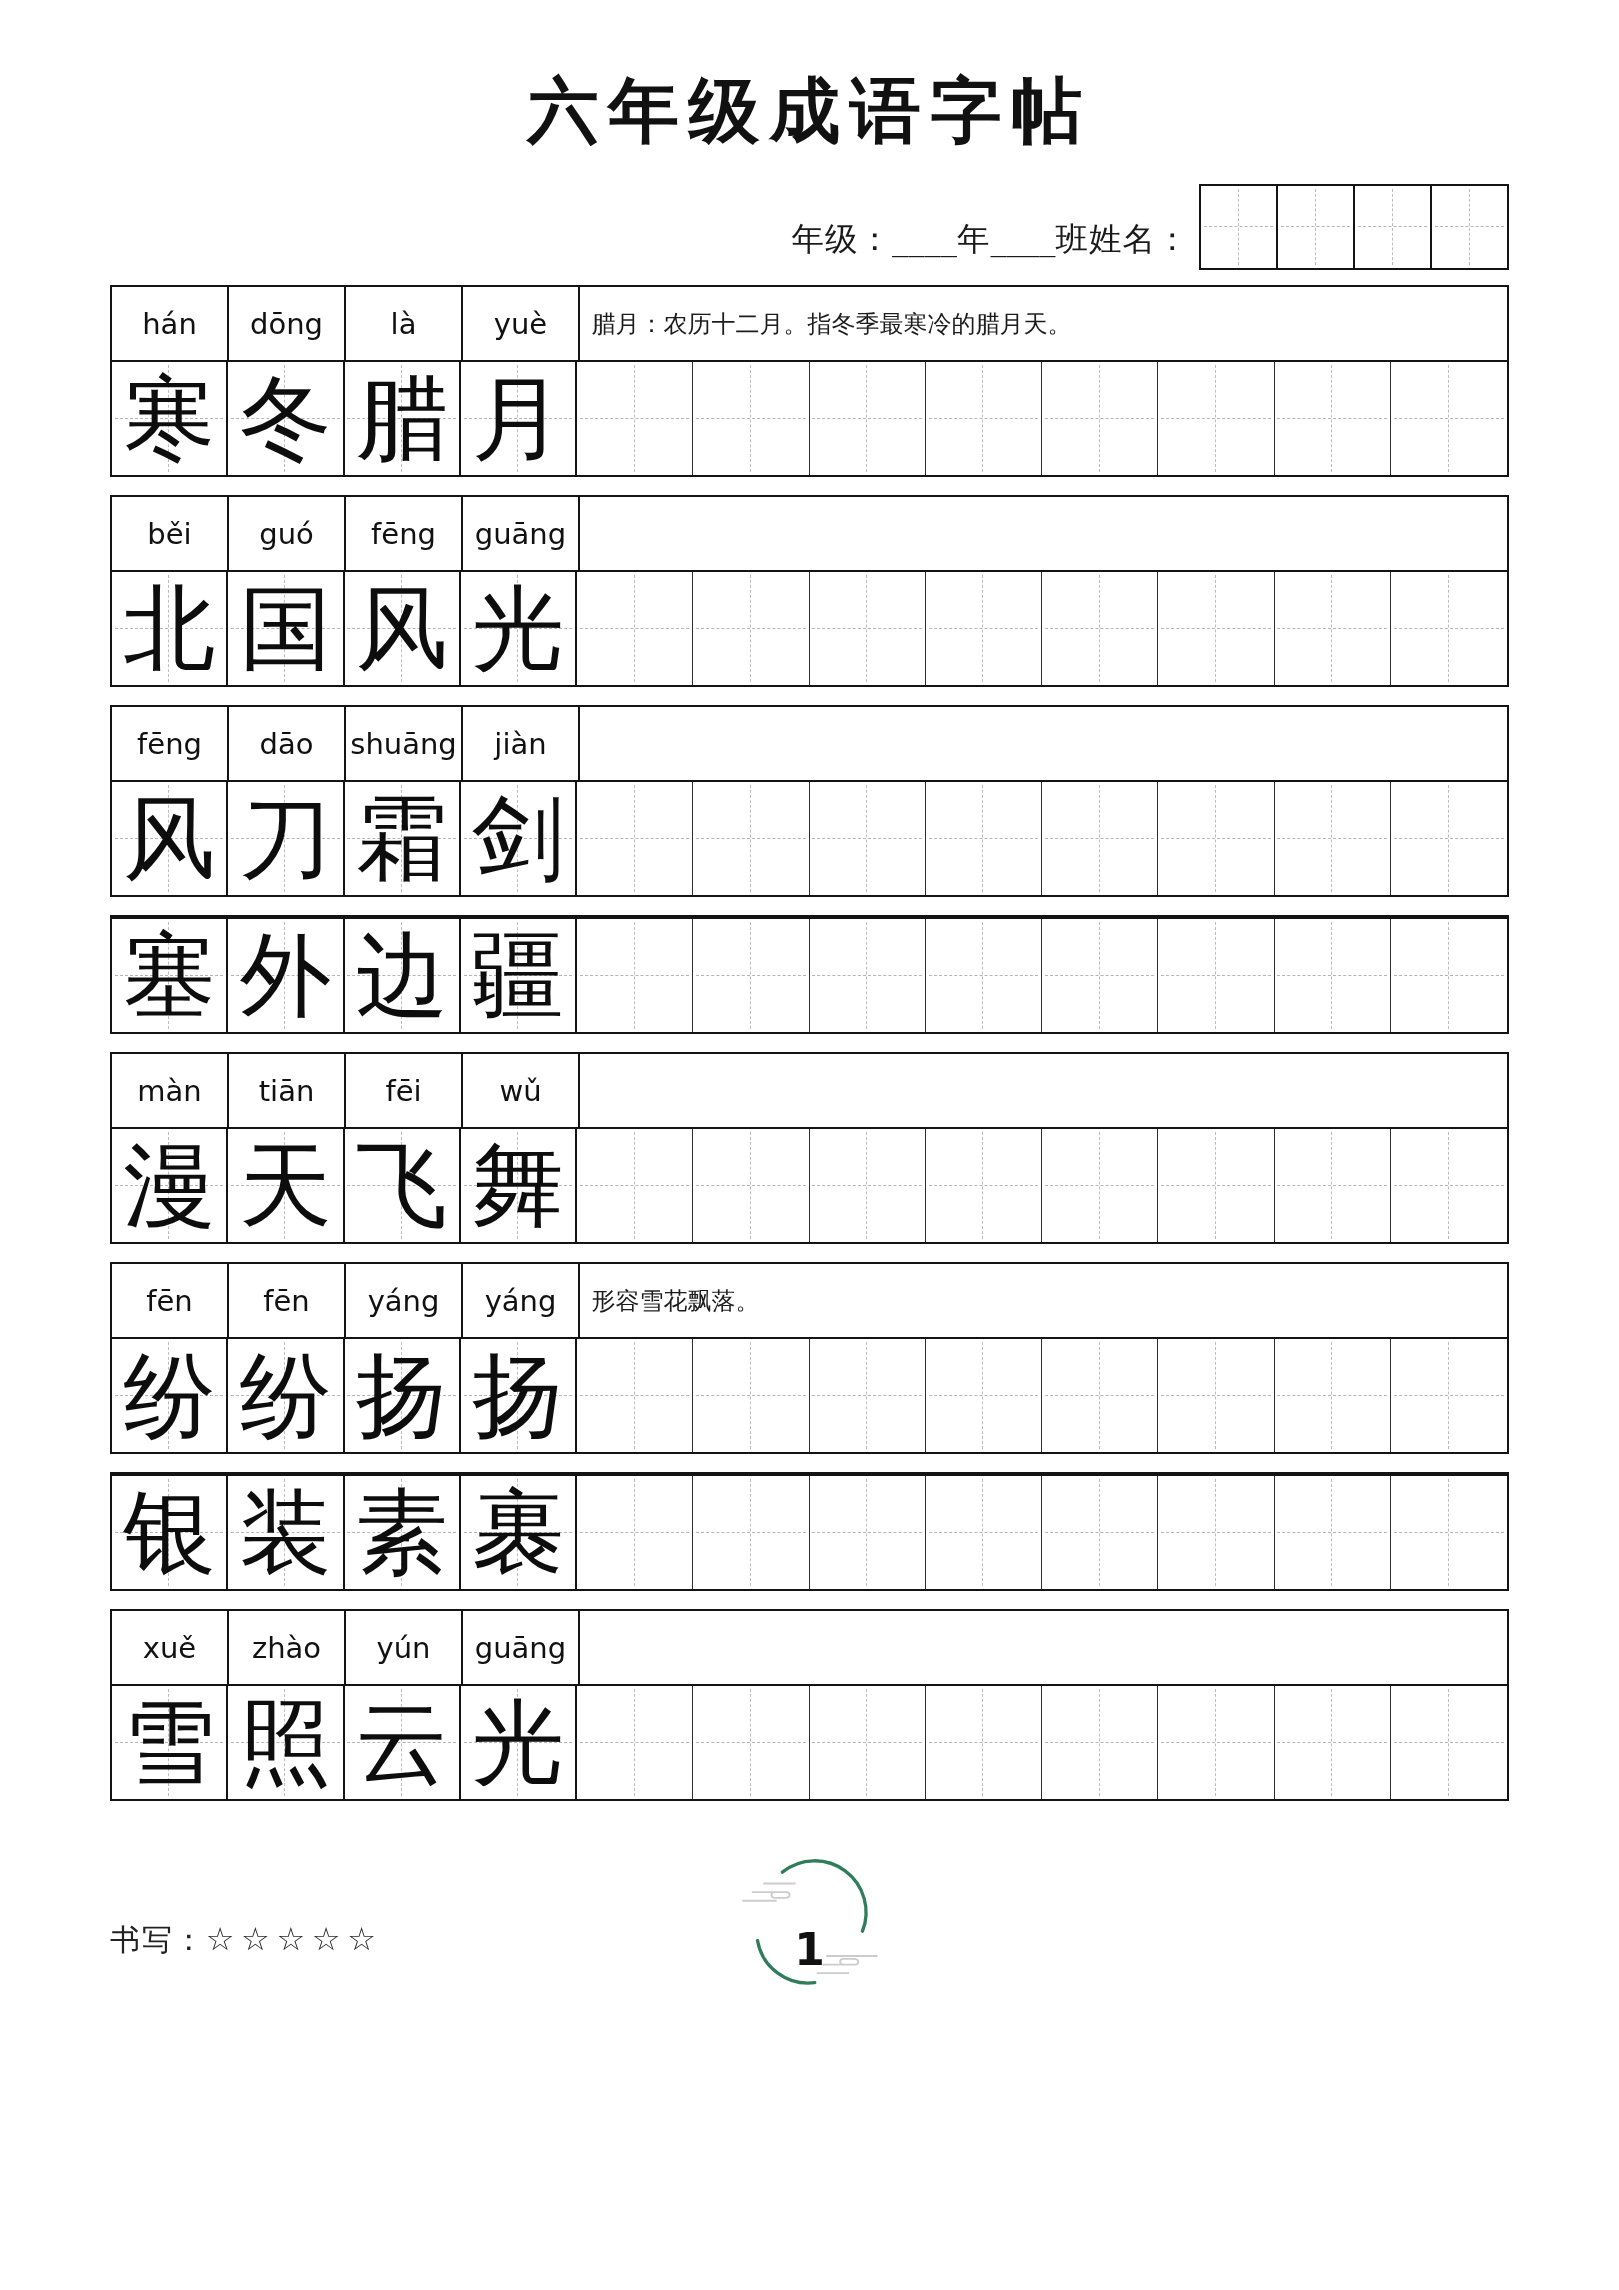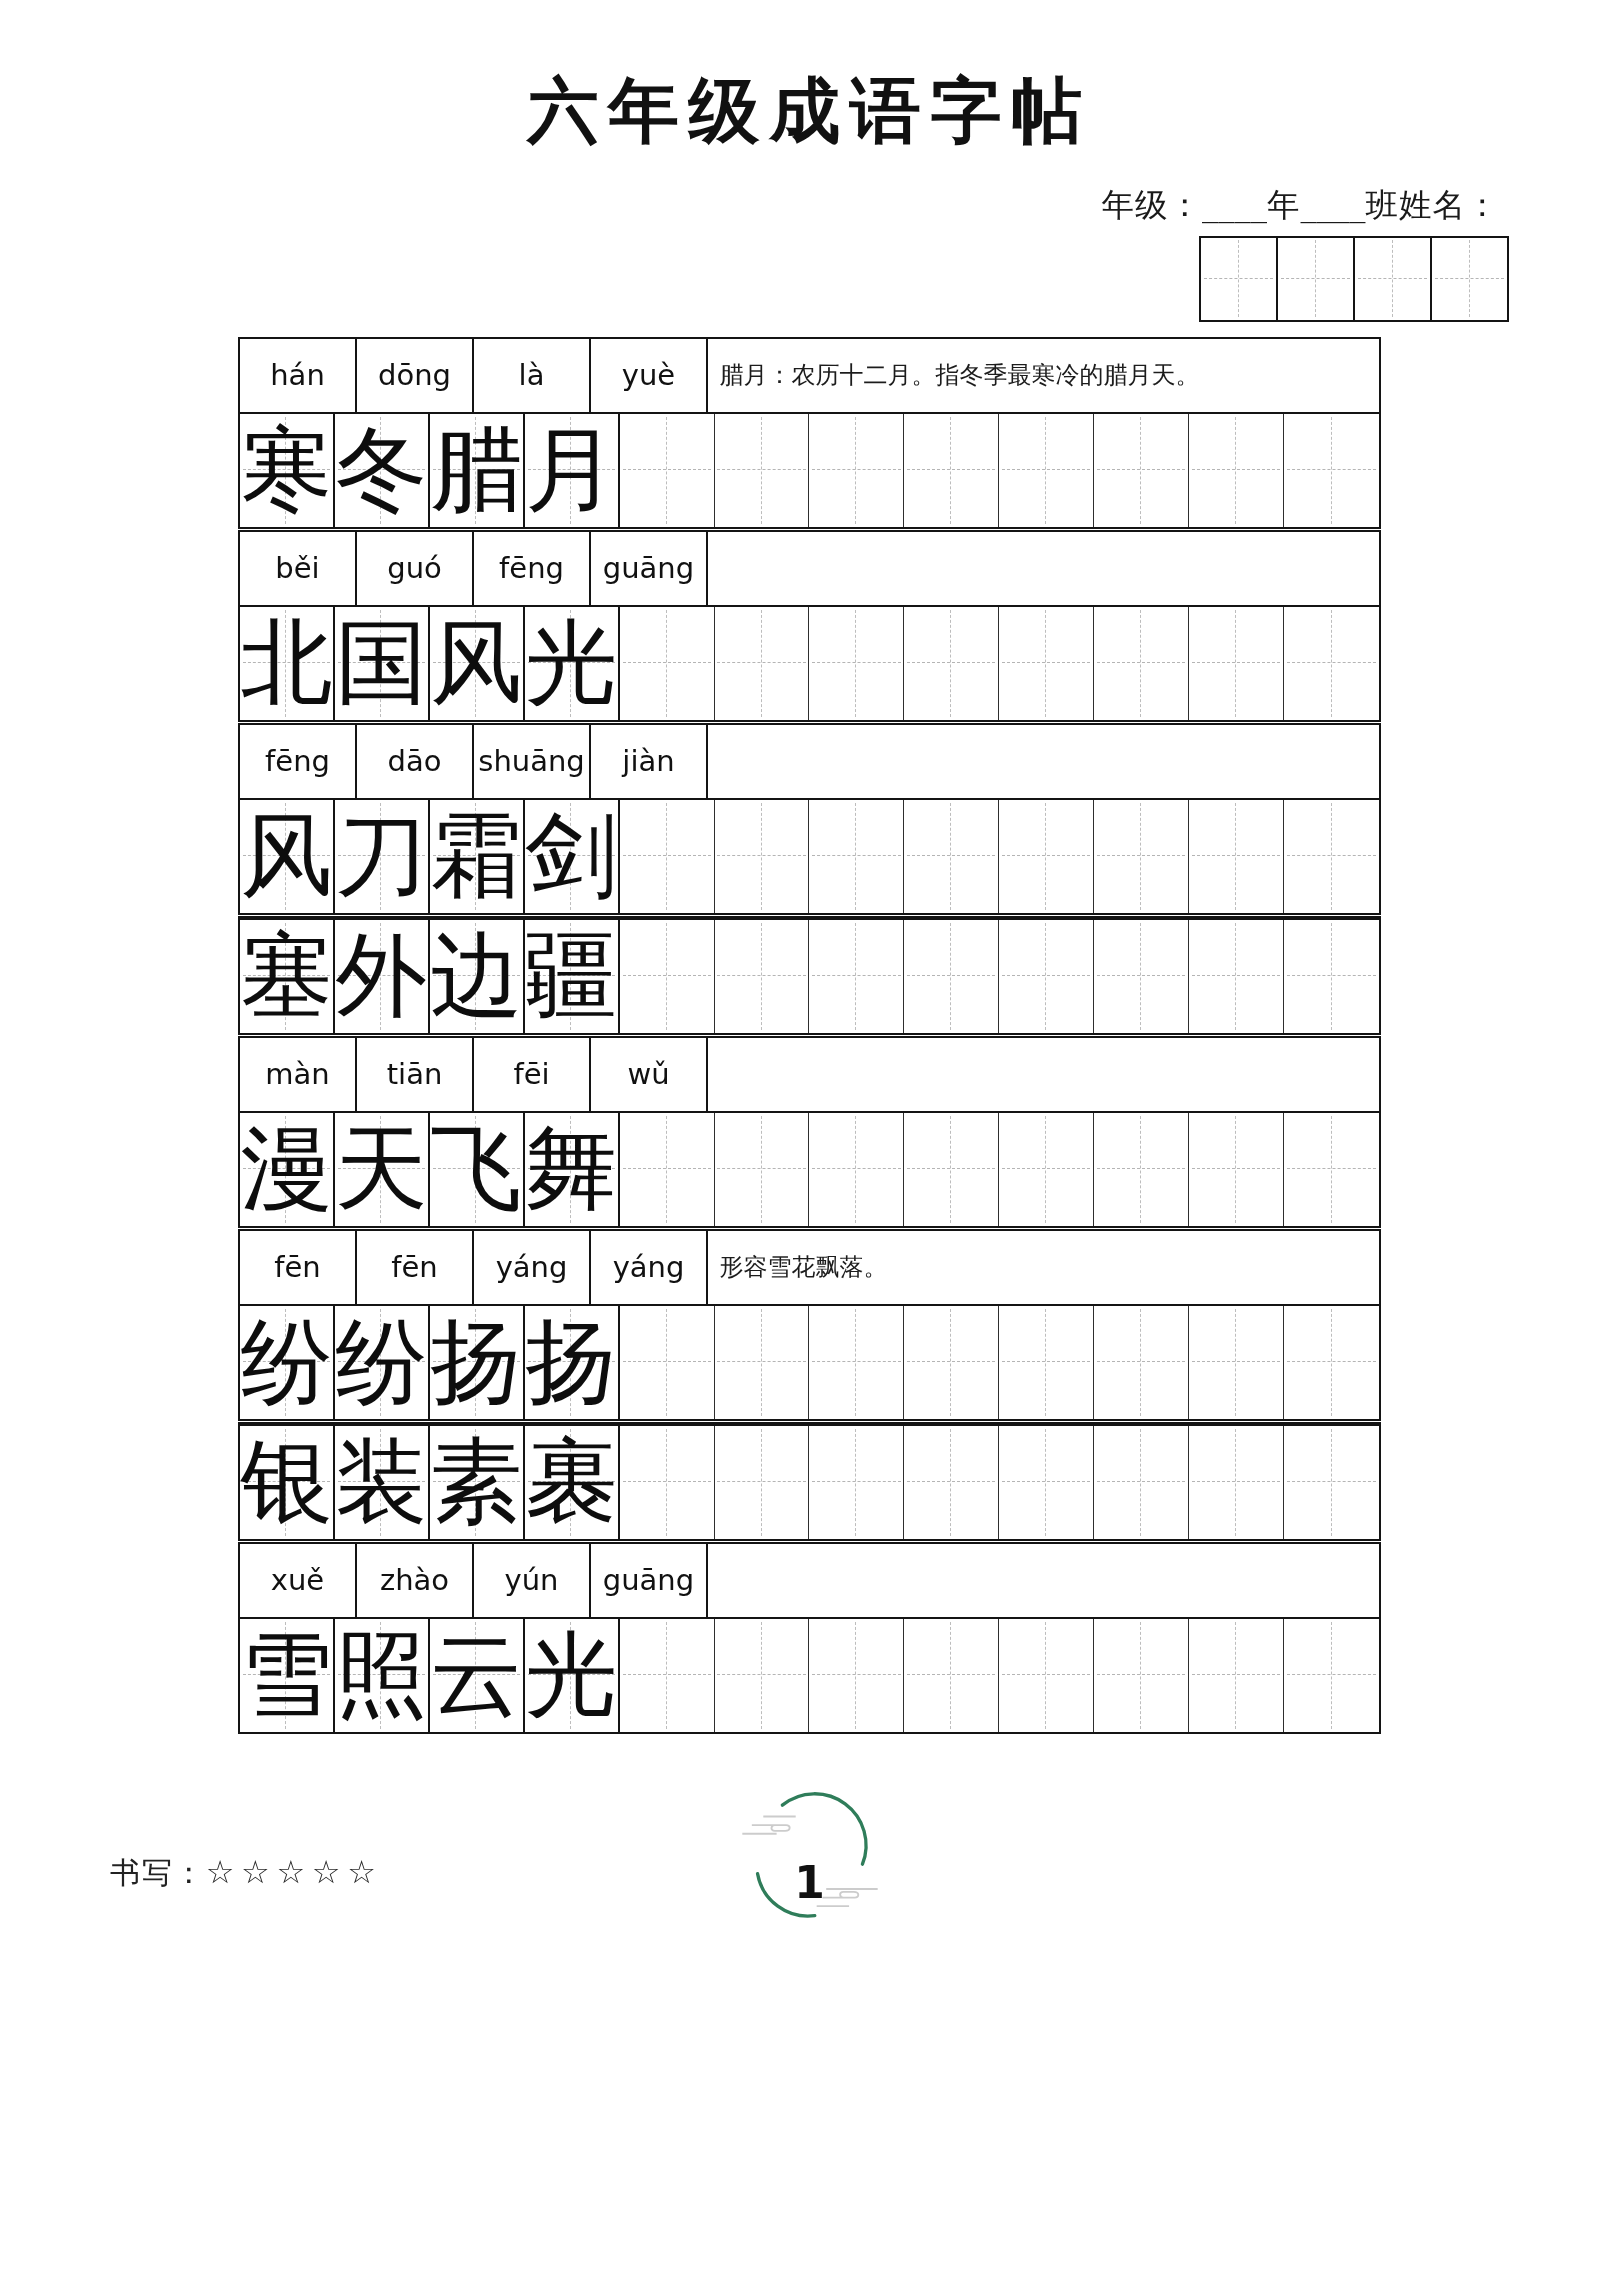--- a/index.html
+++ b/index.html
@@ -7,39 +7,39 @@
     width:1619px;height:2290px;background:#ffffff;position:relative;overflow:hidden;
     font-family:"Liberation Sans",sans-serif;color:#151515;
   }
   .page-title{
     margin:64px 0 0 0;text-align:center;font-family:"DejaVu Serif",serif;
     font-size:71px;font-weight:700;letter-spacing:9.6px;color:#111;
   }
   
   .meta-line{
     width:1399px;margin:25px auto 0 auto;display:flex;justify-content:flex-end;
-    align-items:flex-end;font-family:"DejaVu Serif",serif;font-size:32.5px;color:#1a1a1a;flex-direction:column;
+    align-items:flex-end;font-family:"DejaVu Serif",serif;font-size:32.5px;color:#1a1a1a;
   }
   .meta-text{padding-bottom:7.6px;margin-right:9.6px;white-space:nowrap;letter-spacing:1px;}
   .blank{letter-spacing:0;}
   .name-grid{display:flex;border:2.9px solid #141414;}
   .name-cell{width:75px;height:82px;position:relative;border-right:2.9px solid #141414;background:#fff;}
   .name-cell:last-child{border-right:none;}
   
   .guide{position:relative;}
   .guide::before{
     content:'';position:absolute;left:50%;top:2.9px;bottom:2.9px;margin-left:-1px;
     border-left:1.9px dashed #bdbdbd;
   }
   .guide::after{
     content:'';position:absolute;top:50%;left:2.9px;right:2.9px;margin-top:-1px;
     border-top:1.9px dashed #b5b5b5;
   }
   
-  .blocks{width:1143px;margin:15.3px auto 0 auto;display:flex;flex-direction:column;gap:1px;}
+  .blocks{width:1399px;margin:15.3px auto 0 auto;display:flex;flex-direction:column;gap:18px;}
   .block{border:2.9px solid #141414;background:#fff;}
   .head{display:grid;grid-template-columns:repeat(4,117px) 1fr;height:73px;}
   .pcell{
     border-right:2.9px solid #141414;display:flex;align-items:center;justify-content:center;
     font-family:"DejaVu Sans",sans-serif;font-size:29px;color:#111;overflow:hidden;
   }
   .def{
     padding:3.8px 11.5px;display:flex;flex-direction:column;justify-content:center;
     font-family:"DejaVu Serif",serif;font-size:24px;line-height:1.35;color:#1c1c1c;
   }

